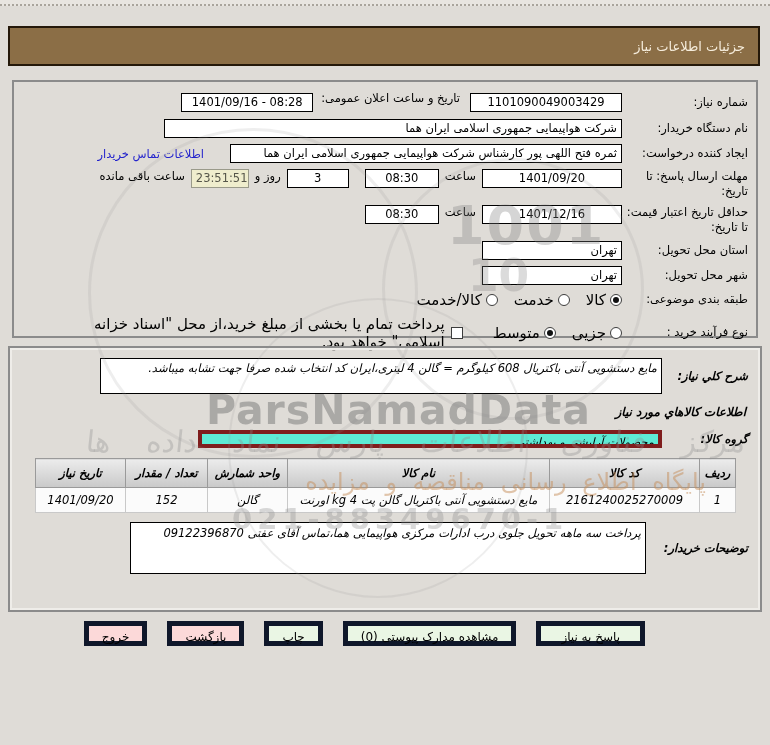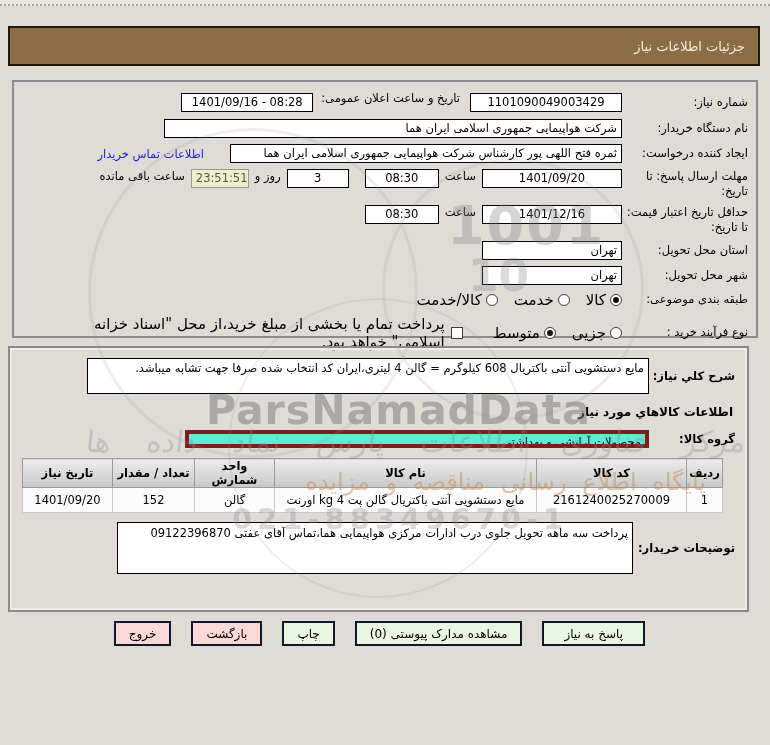--- a/index.html
+++ b/index.html
@@ -26,24 +26,25 @@
     display:flex; align-items:center; padding:16px 13px;
   }
 
   .sec1 {
     position:absolute; top:80px; right:12px; left:12px; height:258px;
     border:2px solid #8b8b8b;
     padding:9px 8px 0 8px;
     display:flex; flex-direction:column; gap:6px;
   }
   .sec2 {
-    position:absolute; top:346px; right:21px; left:8px; height:266px;
+    position:absolute; top:346px; right:8px; left:8px; height:266px;
     border:2px solid #8b8b8b;
     box-shadow: inset 0 0 0 2px #efede9;
     padding:10px 12px 0 12px;
+    font-style:italic;
   }
 
   .row { display:flex; align-items:center; }
   .row.top { align-items:flex-start; }
   .lbl { width:126px; flex:none; font-size:11.5px; line-height:1.3; }
   .mid-lbl { font-size:11.5px; margin:0 10px 8px 8px; white-space:nowrap;text-align:center; }
   .sm-lbl { font-size:11.5px; margin:0 6px; white-space:nowrap; }
 
   .box {
     background:#ffffff; border:1px solid #000;
@@ -103,21 +104,21 @@
     overflow:hidden; white-space:nowrap;
   }
   table.goods td.num, table.goods th.num { direction:ltr; }
 
   .buttons {
     position:absolute; top:621px; right:125px;
     display:flex; gap:20px; align-items:center;
   }
   .btn {
     height:25px; line-height:23px; padding:0 13px;
-    border:2px solid #0f172a; font-size:12px; cursor:pointer;
+    border:5px solid #0f172a; font-size:12px; cursor:pointer;
     font-family:"DejaVu Sans", sans-serif; white-space:nowrap;
   }
   .btn.green { background:#eaf6e4; }
   .btn.pink  { background:#fcd9d9; }
   .btn.main  { padding:0 20px; }
 
   
   .wm { position:absolute; top:0; left:0; right:0; bottom:0; pointer-events:none; z-index:20; }
   .wm-circle { position:absolute; border:3px solid rgba(150,150,150,0.16); border-radius:50%; }
   .wm-c1 { top:128px; left:88px;  width:330px; height:330px; }

